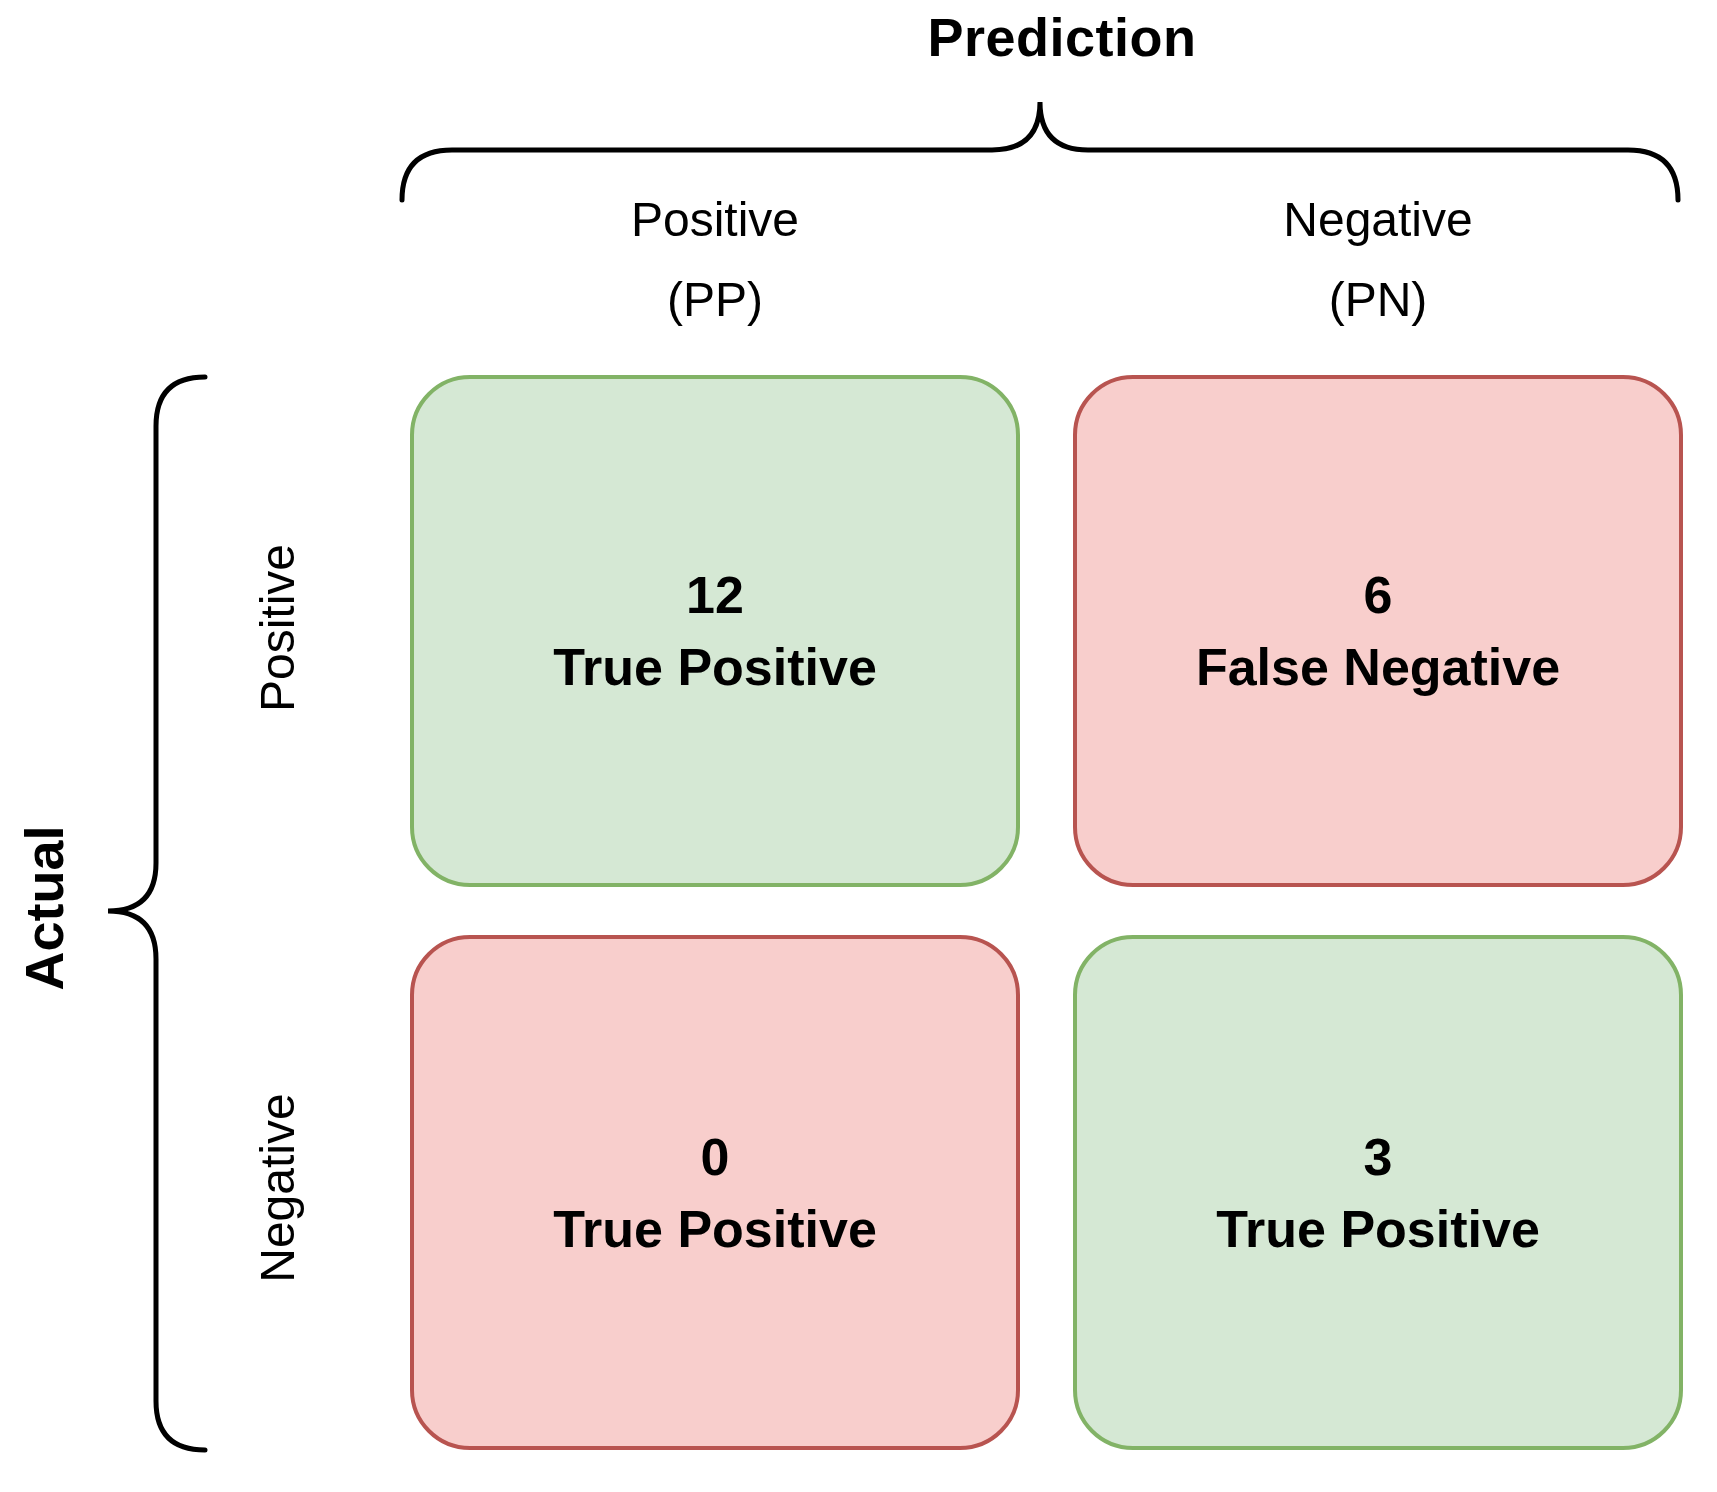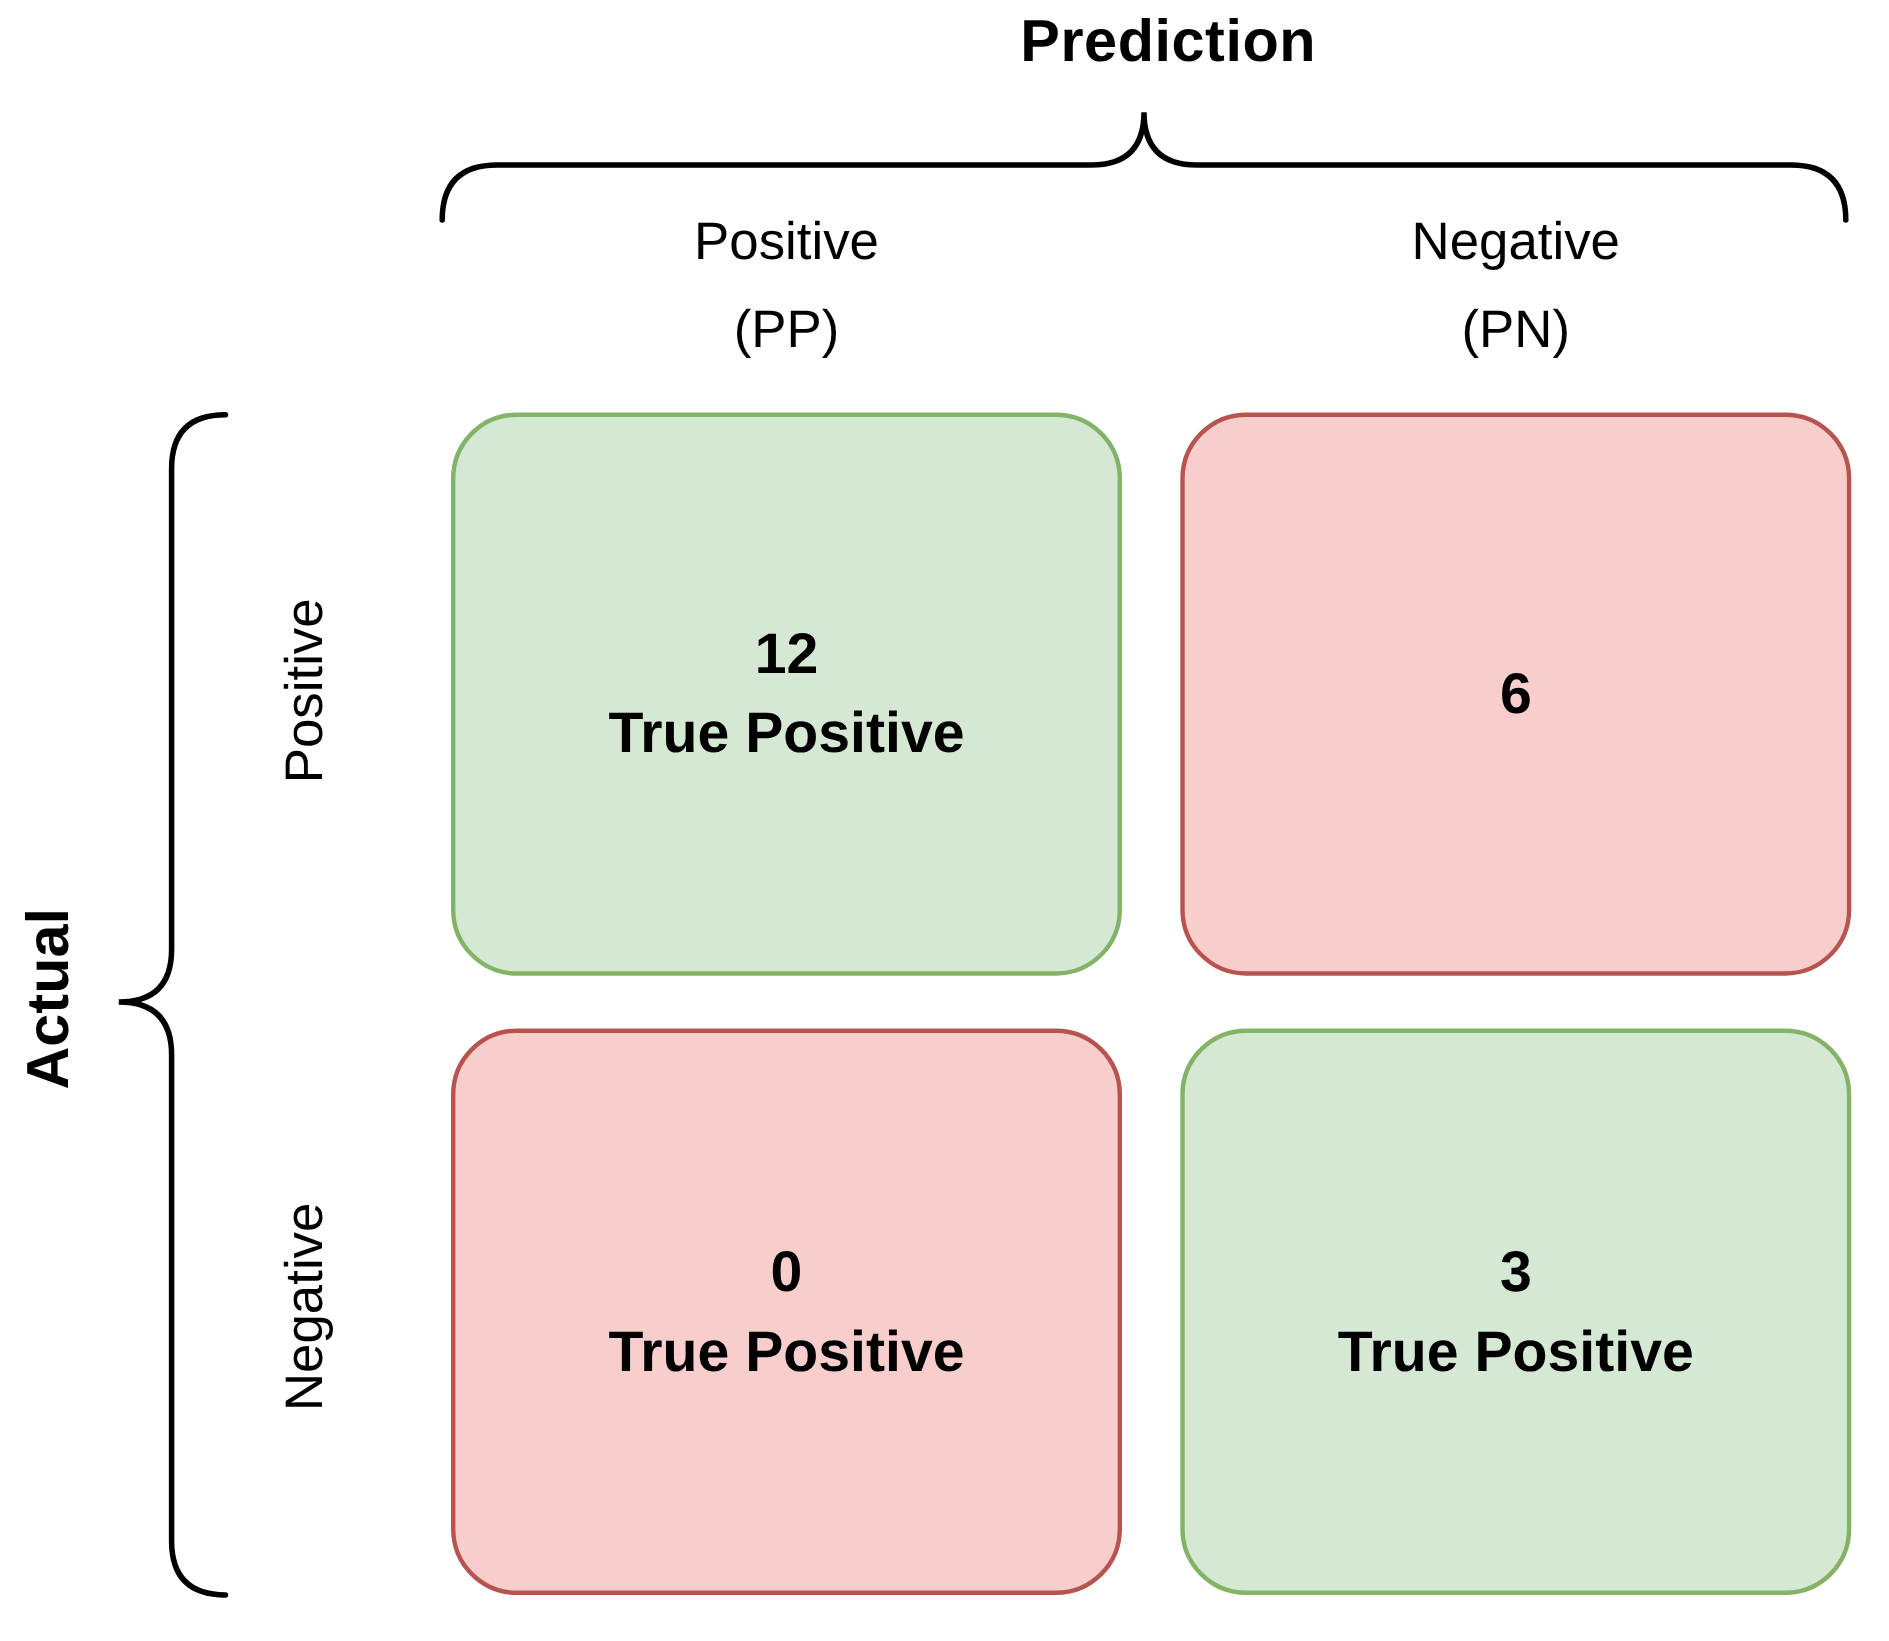--- a/index.html
+++ b/index.html
@@ -86,20 +86,21 @@
   <div class="rot row-label row1">Positive</div>
   <div class="rot row-label row2">Negative</div>
 
   <div class="cell pos-tl" style="background-color: rgb(213, 232, 212); border-color: rgb(130, 179, 102);">
     <div class="cell-value">12</div>
     <div class="cell-label">True Positive</div>
   </div>
 
   <div class="cell pos-tr" style="background-color: rgb(248, 206, 204); border-color: rgb(184, 84, 80);">
     <div class="cell-value">6</div>
+    <div class="cell-label">False Negative</div>
   </div>
 
   <div class="cell pos-bl" style="background-color: rgb(248, 206, 204); border-color: rgb(184, 84, 80);">
     <div class="cell-value">0</div>
     <div class="cell-label">True Positive</div>
   </div>
 
   <div class="cell pos-br" style="background-color: rgb(213, 232, 212); border-color: rgb(130, 179, 102);">
     <div class="cell-value">3</div>
     <div class="cell-label">True Positive</div>

